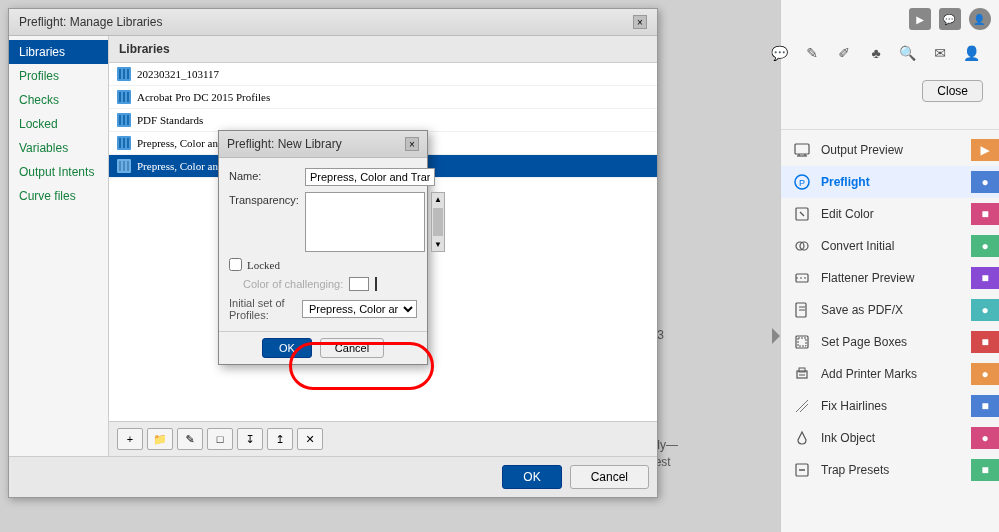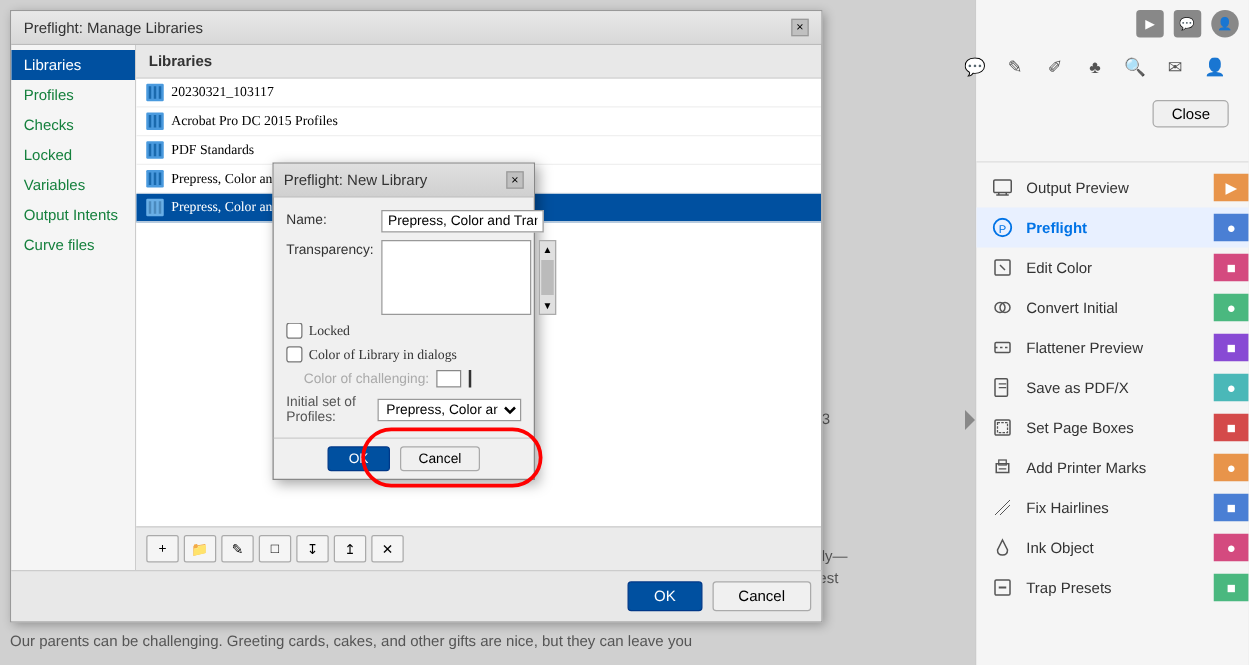--- a/index.html
+++ b/index.html
@@ -115,21 +115,20 @@
   </style>
 </head>
 <body>
 
 <div class="main-bg"></div>
 
 <div class="doc-area">
   <span class="doc-text" style="top:328px; left:644px;">023</span>
   <span class="doc-text" style="top:438px; left:648px;">ally—</span>
   <span class="doc-text" style="top:455px; left:648px;">best</span>
-  <span class="doc-text" style="bottom:12px; left:8px; width:770px;">Our parents can be challenging. Greeting cards, cakes, and other gifts are nice, but they can leave you</span>
 </div>
 
 <div class="panel-arrow"></div>
 
 <div class="right-panel">
   <div class="right-panel-top">
     <div class="top-icon-row">
 
       <div class="top-icon" style="background:#888;">▶</div>
       <div class="top-icon" style="background:#888;">💬</div>
@@ -380,24 +379,20 @@
           <span class="scroll-arrow">▼</span>
         </div>
       </div>
     </div>
 
     <div class="checkbox-row">
       <input type="checkbox" style="">
       <span class="checkbox-label">Locked</span>
     </div>
 
-    <div class="checkbox-row">
-      <input type="checkbox" style="">
-      <span class="checkbox-label">Color of Library in dialogs</span>
-    </div>
 
     <div class="color-row">
       <span class="color-label">Color of challenging:</span>
       <div class="color-box"></div>
       <div class="color-cursor"></div>
     </div>
 
     <div class="initial-set-row">
       <span class="initial-set-label">Initial set of Profiles:</span>
       <select class="initial-set-select">

